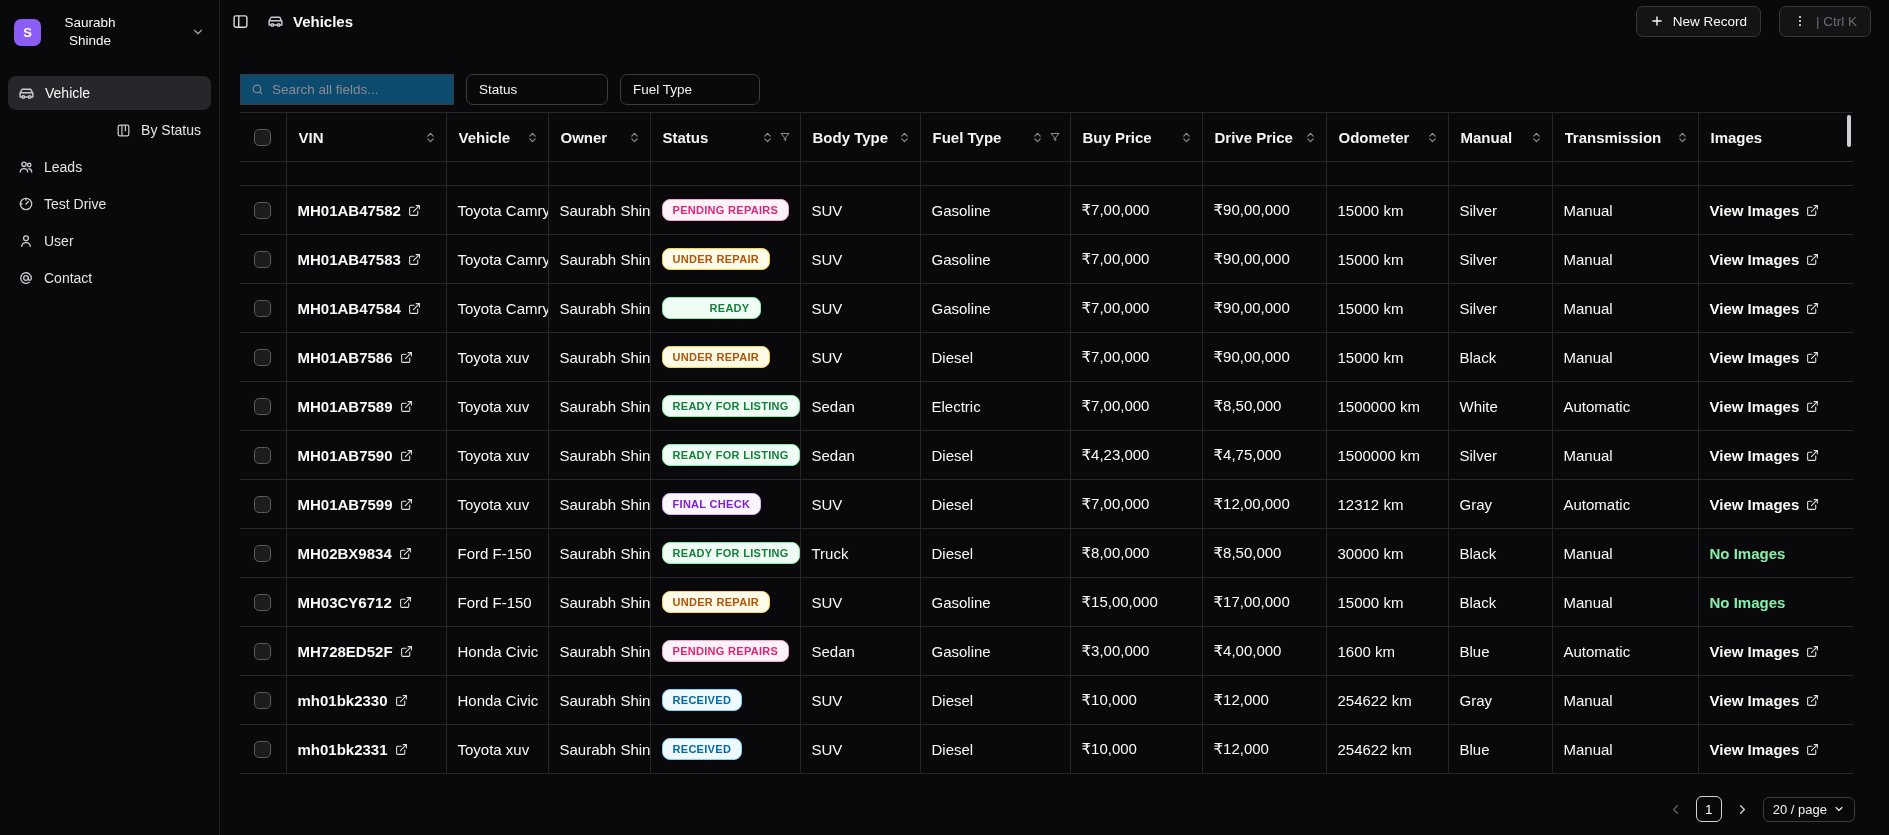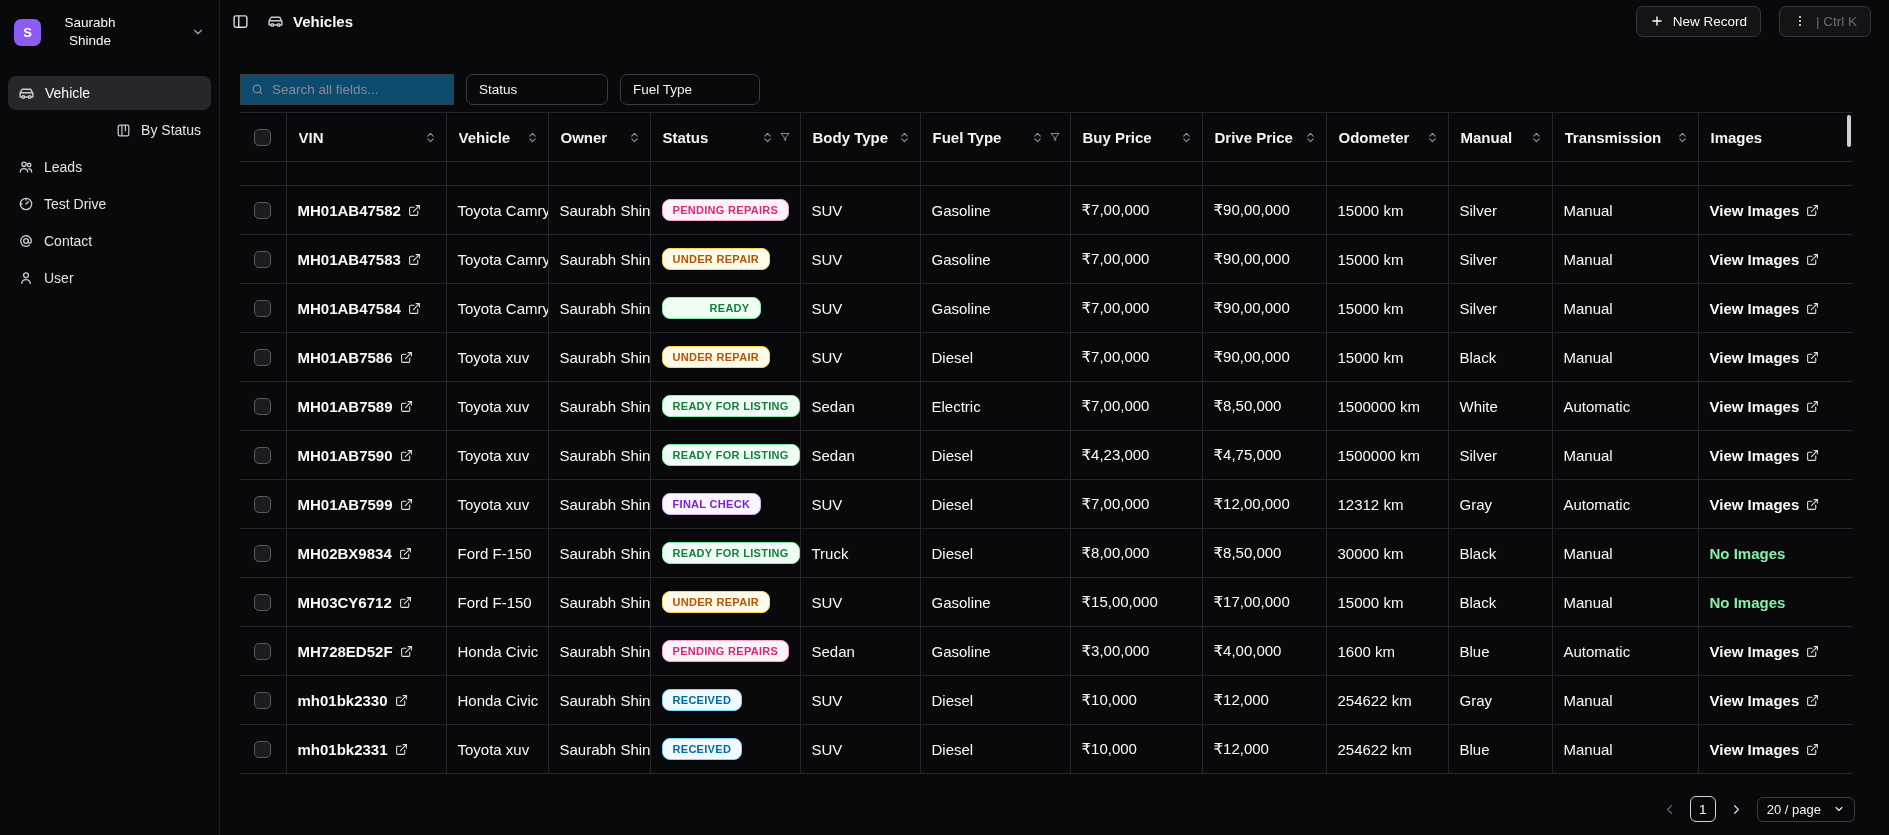--- a/index.html
+++ b/index.html
@@ -77,21 +77,21 @@
                   border-radius:2px; }
 
   
   .pagination { display:flex; align-items:center; justify-content:flex-end; gap:11px; padding:22px 34px 0 0; }
   .pg-chevron { background:none; border:none; display:flex; cursor:pointer; padding:2px; }
   .pg-prev { color:#5f5f68; } .pg-next { color:#cfcfd6; }
   .page-num { width:26px; height:26px; border:1px solid #d4d4d8; border-radius:6px; background:transparent;
               color:#fafafa; font-size:13.5px; display:flex; align-items:center; justify-content:center;
               cursor:pointer; font-family:inherit; }
   .page-size { height:25px; border:1px solid #3a3a41; border-radius:6px; background:transparent; color:#f4f4f5;
-               font-size:13px; display:inline-flex; align-items:center; gap:12px; padding:0 9px; cursor:pointer;
+               font-size:13px; display:inline-flex; align-items:center; gap:6px; padding:0 9px; cursor:pointer;
                font-family:inherit; }
 </style>
 </head>
 <body>
 
 <div class="app">
 
   <aside class="sidebar">
     <div class="user-row">
       <span class="avatar">S</span>
@@ -143,34 +143,34 @@
               <path d="M12 12l3.5-3.5"></path>
               <path d="M12 3.5V6"></path>
               <path d="M3.5 12H6"></path>
             </svg>
         </span>
         <span>Test Drive</span>
       </div>
       <div class="nav-item">
         <span class="nav-icon">
           <svg width="16" height="16" viewBox="0 0 24 24" fill="none" stroke="currentColor" stroke-width="2" stroke-linecap="round">
-              <circle cx="12" cy="12" r="3.5"></circle>
-              <path d="M15.5 12v1.3a2.2 2.2 0 0 0 4.4 0V12a7.9 7.9 0 1 0-3.1 6.3"></path>
-            </svg>
-        </span>
-        <span>Contact</span>
+              <circle cx="12" cy="8" r="3.6"></circle>
+              <path d="M5.5 20c.6-3.6 3.2-5.5 6.5-5.5s5.9 1.9 6.5 5.5"></path>
+            </svg>
+        </span>
+        <span>User</span>
       </div>
       <div class="nav-item">
         <span class="nav-icon">
           <svg width="16" height="16" viewBox="0 0 24 24" fill="none" stroke="currentColor" stroke-width="2" stroke-linecap="round">
-              <circle cx="12" cy="8" r="3.6"></circle>
-              <path d="M5.5 20c.6-3.6 3.2-5.5 6.5-5.5s5.9 1.9 6.5 5.5"></path>
-            </svg>
-        </span>
-        <span>User</span>
+              <circle cx="12" cy="12" r="3.5"></circle>
+              <path d="M15.5 12v1.3a2.2 2.2 0 0 0 4.4 0V12a7.9 7.9 0 1 0-3.1 6.3"></path>
+            </svg>
+        </span>
+        <span>Contact</span>
       </div>
     </nav>
   </aside>
 
   <div class="main">
 
     <header class="topbar">
       <button class="icon-btn">
         <span style="display:flex">
           <svg width="17" height="17" viewBox="0 0 24 24" fill="none" stroke="currentColor" stroke-width="2">

